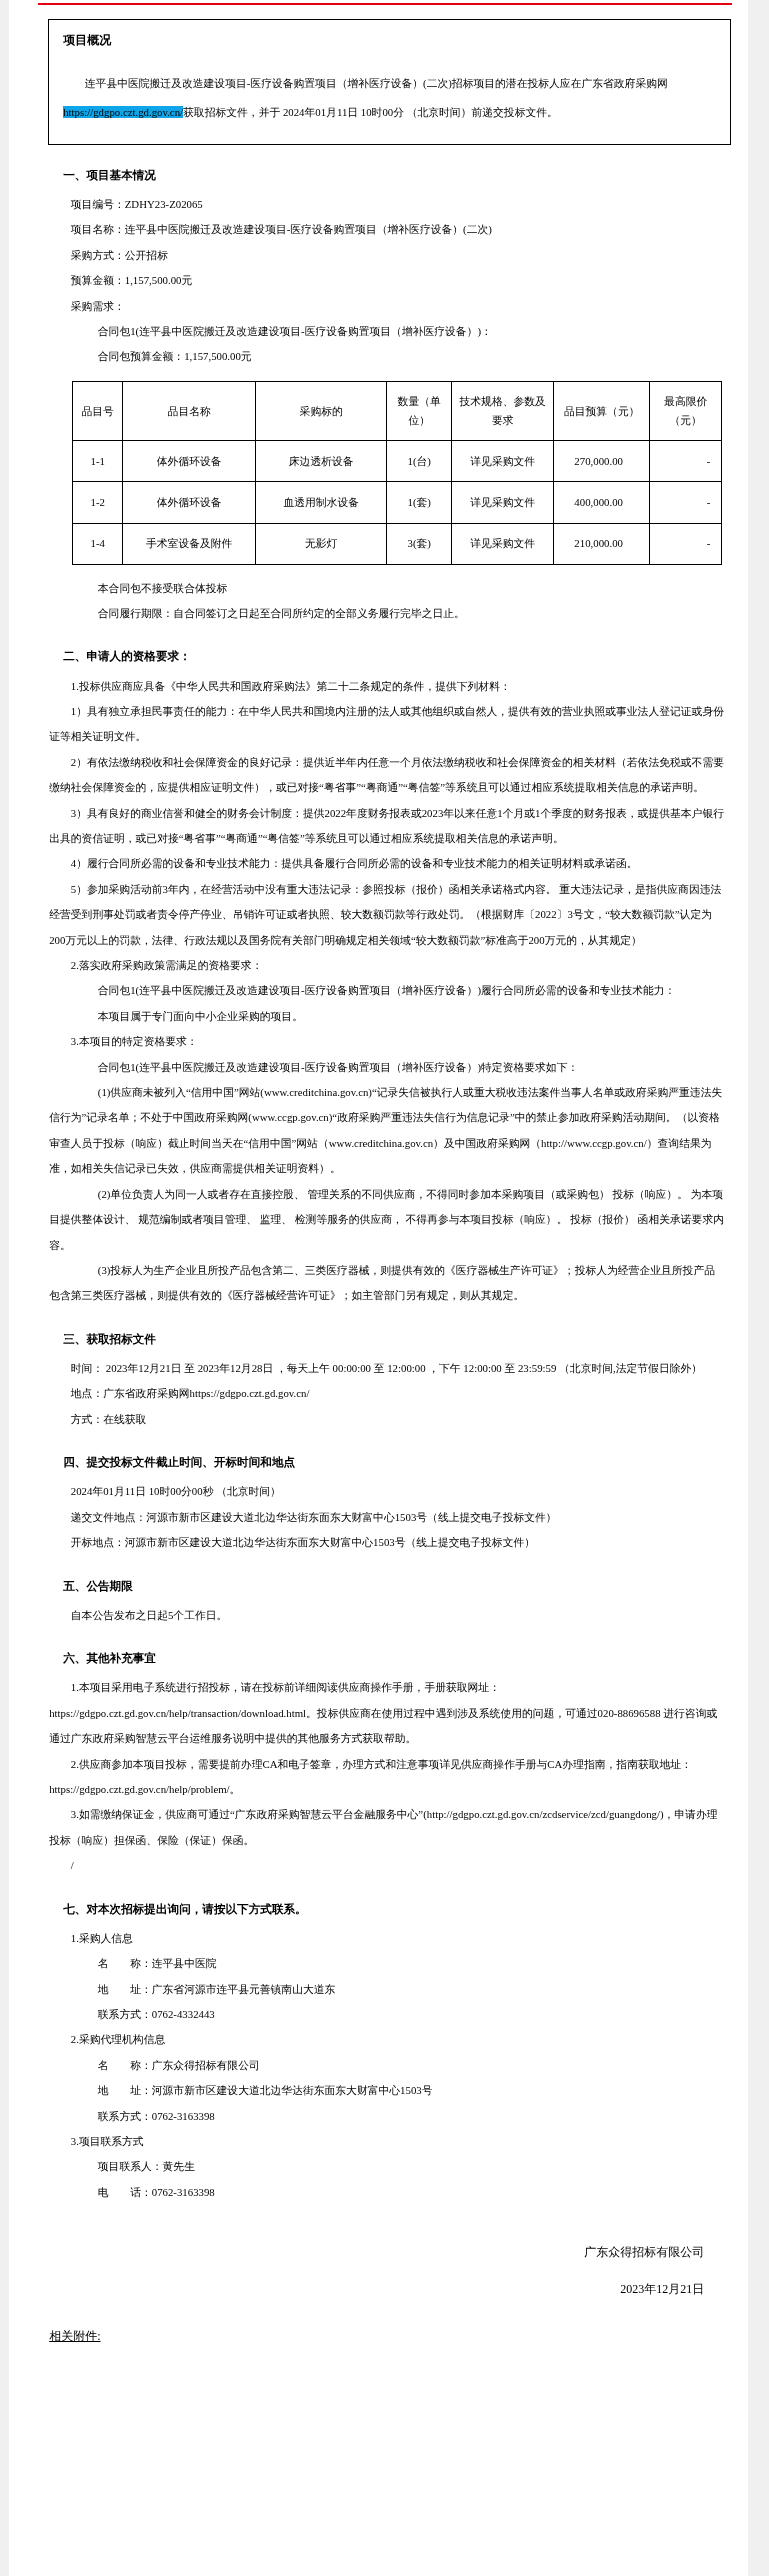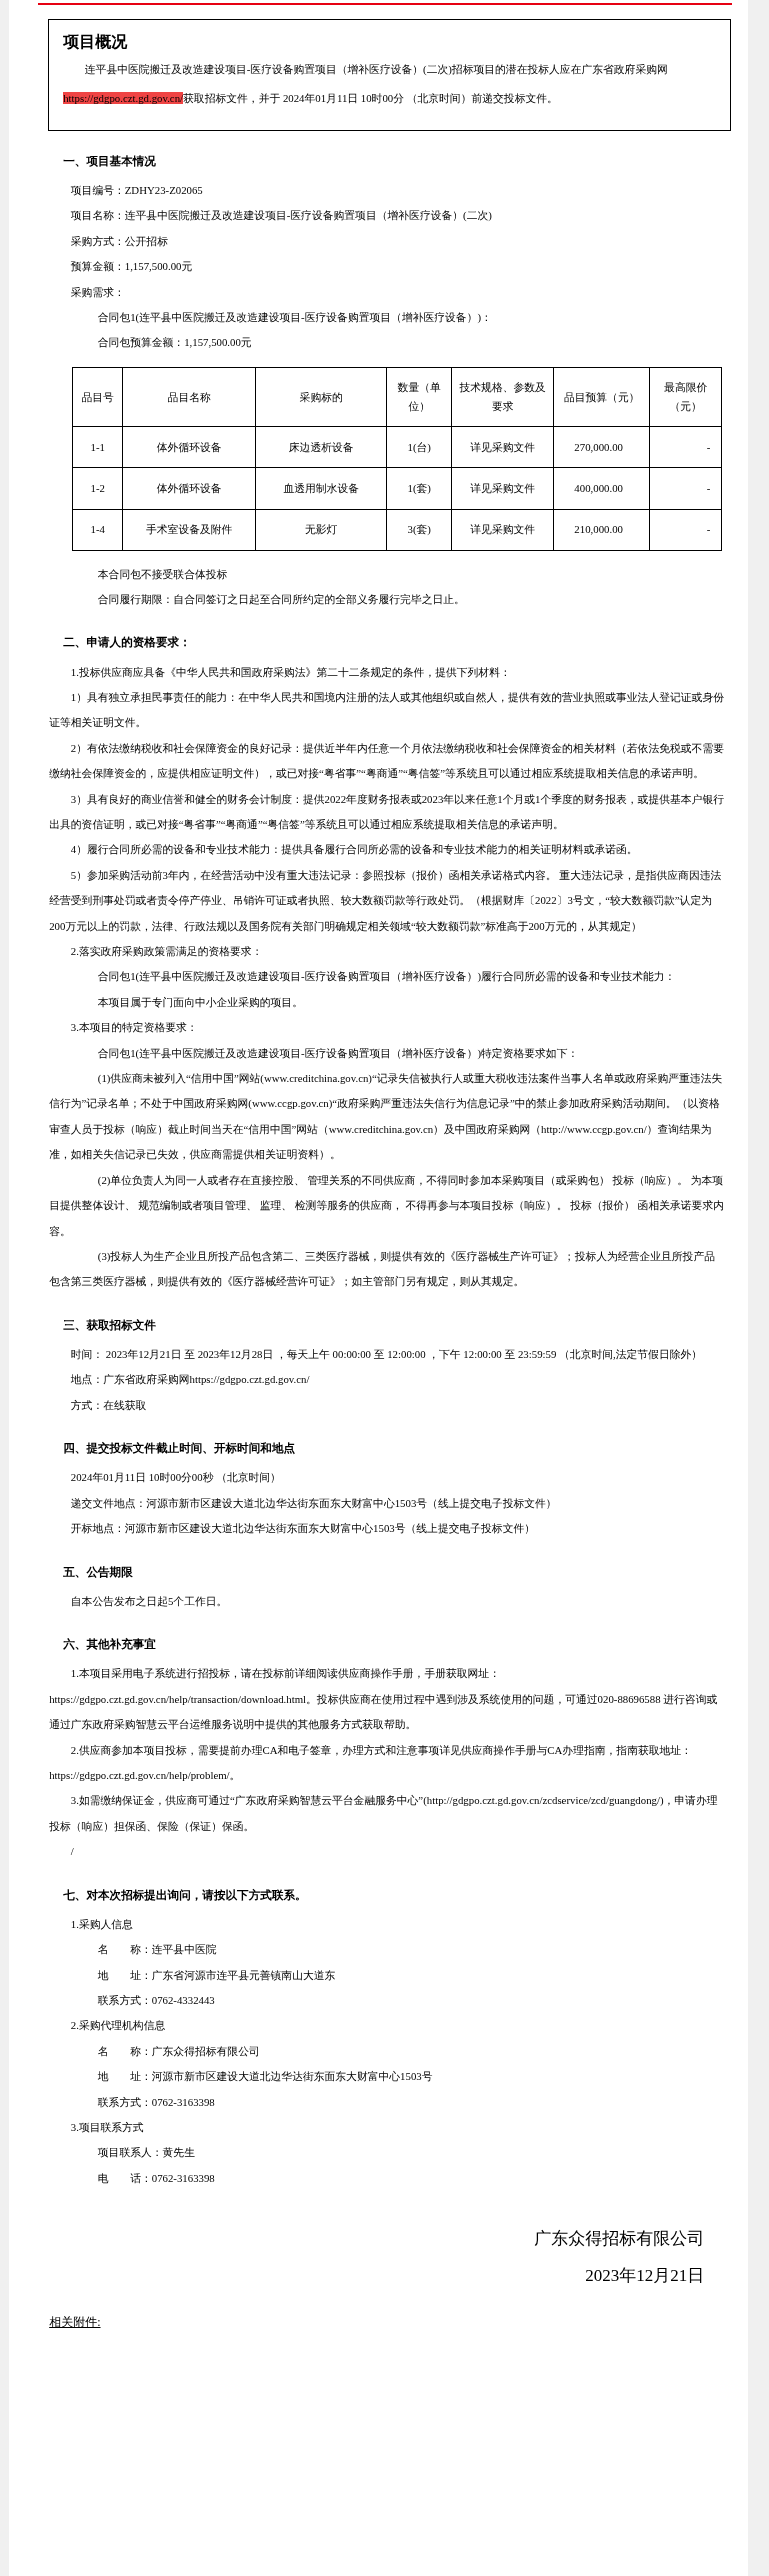--- a/index.html
+++ b/index.html
@@ -24,31 +24,31 @@
     margin:0 16px 0 29px;
     position:relative;
     top:3.1px;
   }
   .obox{
     margin:17px 17.7px 0 39px;
     border:1.5px solid #000;
     padding:12.3px 14px 17px 14px;
   }
   .obox-title{
-    font-size:16px;
+    font-size:12px;
     font-weight:bold;
-    margin:0 0 2px 0;
+    margin:0 0 20px 0;
   }
   .obox-body{
     margin:0;
     font-size:10.8px;
     line-height:29px;
     text-indent:2em;
   }
-  .hl{ background:#ef4444; }
+  .hl{ background:#0ea5e9; }
   .content{
     padding:0 23px 0 40px;
     font-size:10.8px;
   }
   .sec-h{
     font-size:11.6px;
     font-weight:bold;
     margin:23px 0 9.2px 14px;
   }
   .p2{ margin:0; line-height:25.4px; text-indent:2em; }
@@ -72,21 +72,21 @@
   }
   .spec-table th{ padding:10.8px 3.1px; }
   .spec-table td{ height:31px; }
   .spec-table td.num{ text-align:center; padding-right:9.2px; }
   .spec-table td.dash{ text-align:right; padding-right:10.8px; }
   .footer{
     text-align:right;
     padding-right:21px;
     margin-top:29px;
   }
-  .footer div{ line-height:37px; font-size:17px; }
+  .footer div{ line-height:37px; font-size:12px; }
   .attach{
     font-size:12px;
     margin:20px 0 0 40px;
     text-decoration:underline;
   }
 </style>
 </head>
 <body>
 
 <div class="page">

